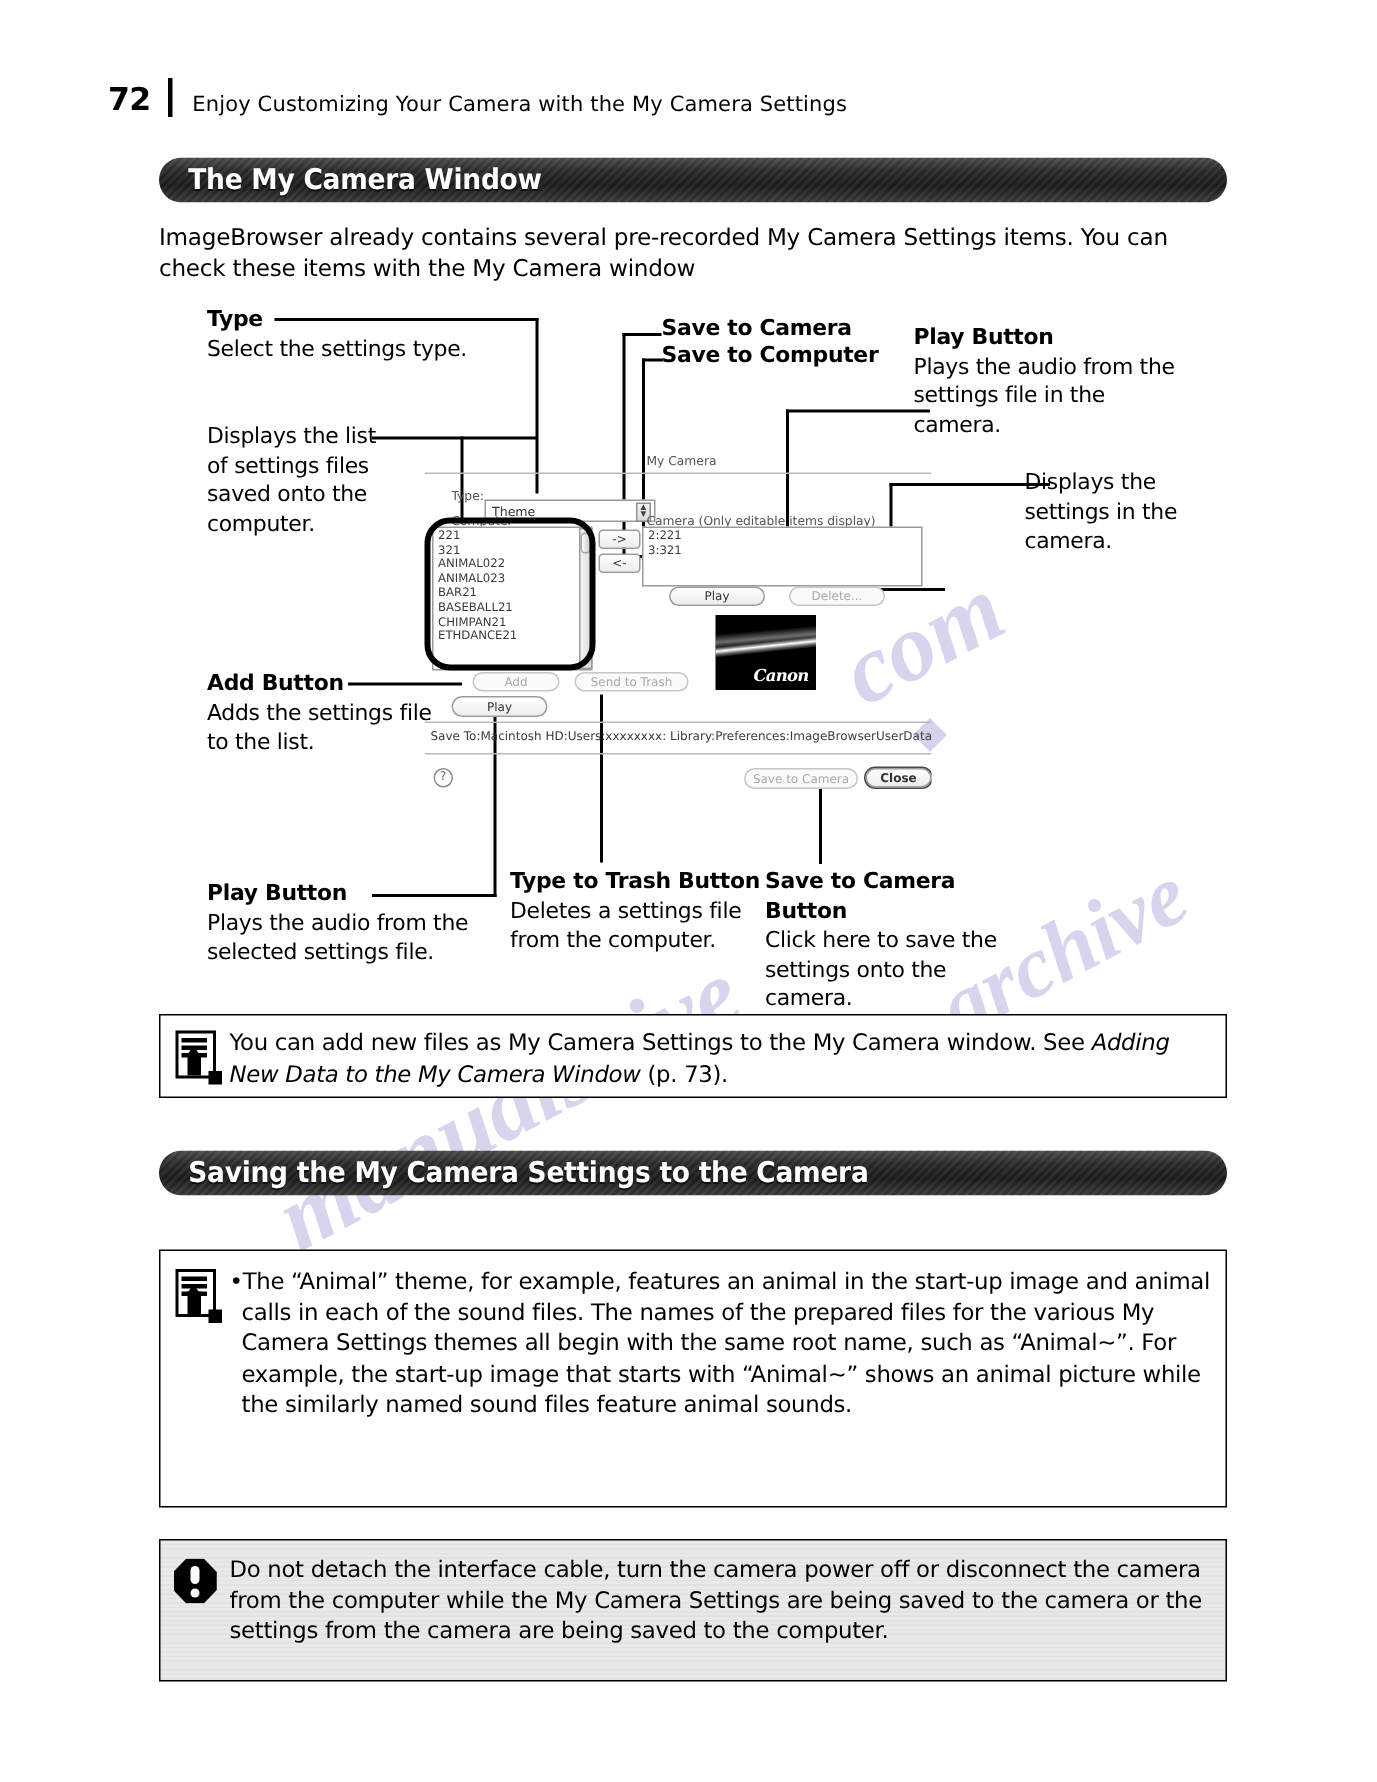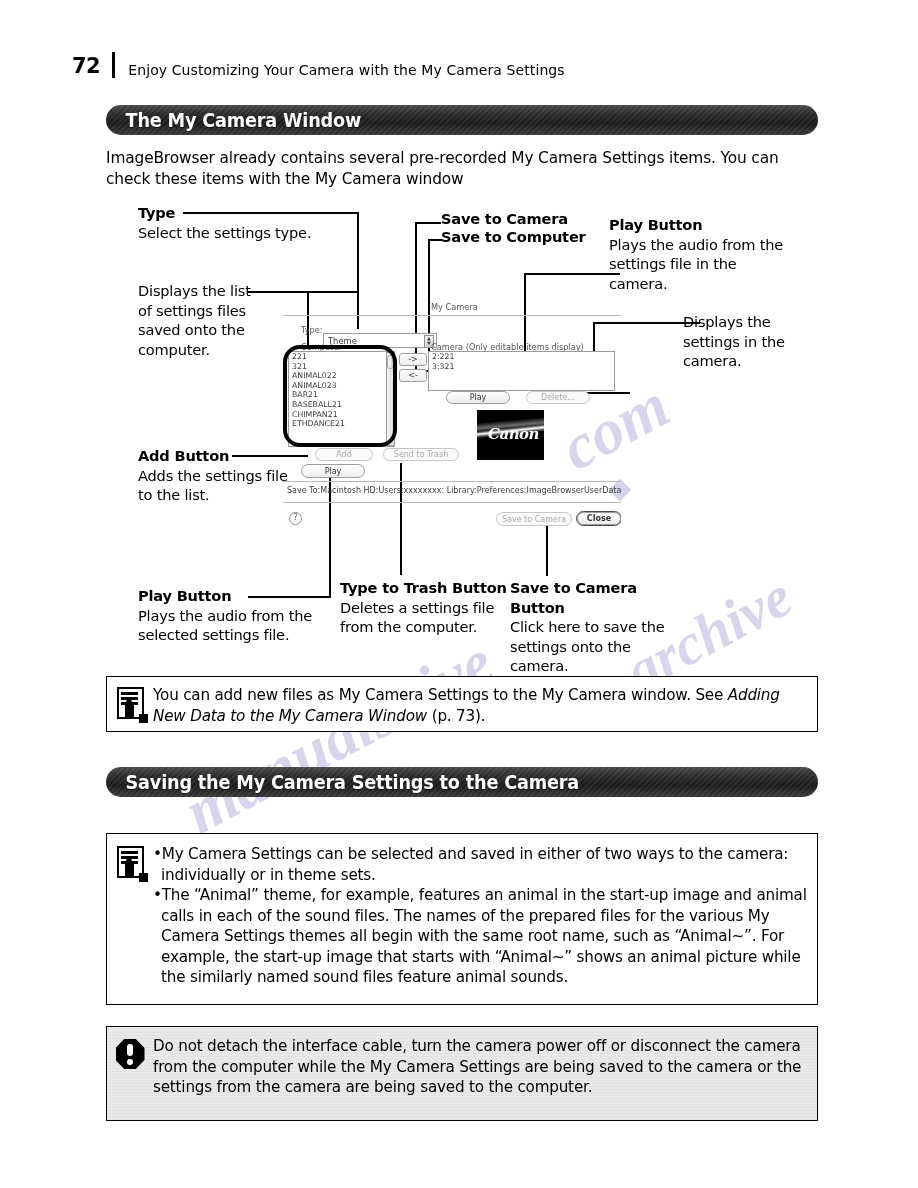--- a/index.html
+++ b/index.html
@@ -204,23 +204,23 @@
     background: linear-gradient(180deg, rgba(255,255,255,0) 0%, #ffffff 40%, rgba(170,170,170,.6) 70%, rgba(0,0,0,0) 100%);
     transform: rotate(-6deg);
   }
   .shot .thumbimg .streak2 {
     position: absolute;
     left: -6px; right: -6px; top: 10px; height: 10px;
     background: linear-gradient(180deg, rgba(255,255,255,0) 0%, rgba(200,200,200,.55) 55%, rgba(0,0,0,0) 100%);
     transform: rotate(-5deg);
   }
   .shot .thumbimg .canon {
-    position: absolute; right: 5px; bottom: 17px;
+    position: absolute; right: 5px; bottom: 3px;
     color: #fff; font-family: "DejaVu Serif", serif;
-    font-weight: bold; font-style: italic; font-size: 15px;
+    font-weight: bold; font-style: italic; font-size: 11px;
     letter-spacing: -.5px;
   }
   .shot .pathline {
     position: absolute;
     font-size: 8px; color: #3c3c3c; white-space: nowrap;
   }
   .shot .helpq {
     position: absolute;
     width: 11px; height: 11px;
     border: 1px solid #8d8d8d; border-radius: 50%;
@@ -484,21 +484,20 @@
         <span class="sheet"></span>
         <span class="ln" style="top:5px;"></span>
         <span class="ln" style="top:10px;"></span>
         <span class="ln" style="top:15px;"></span>
         <span class="pencil-tip"></span>
         <span class="pencil-body"></span>
         <span class="corner"></span>
       </span>
     </div>
     <div class="note-body" style="padding-top:10px;">
-      <span class="bullet-line">•<span>My Camera Settings can be selected and saved in either of two ways to the camera: individually or in theme sets.</span></span>
       <span class="bullet-line">•<span>The “Animal” theme, for example, features an animal in the start-up image and animal calls in each of the sound files. The names of the prepared files for the various My Camera Settings themes all begin with the same root name, such as “Animal~”. For example, the start-up image that starts with “Animal~” shows an animal picture while the similarly named sound files feature animal sounds.</span></span>
     </div>
   </div>
 
   <div class="notebox shaded" style="left:106px;top:1026px;width:712px;height:95px;">
     <div class="note-icon" style="padding-top:12px;">
       <span class="ico-warn">
         <span class="bang"></span>
         <span class="dot"></span>
       </span>

